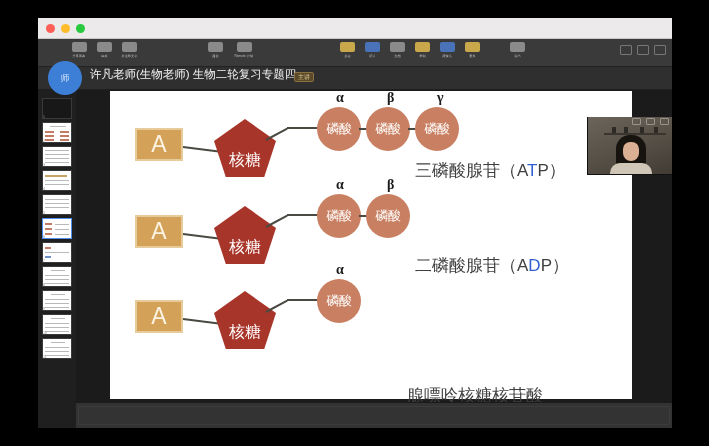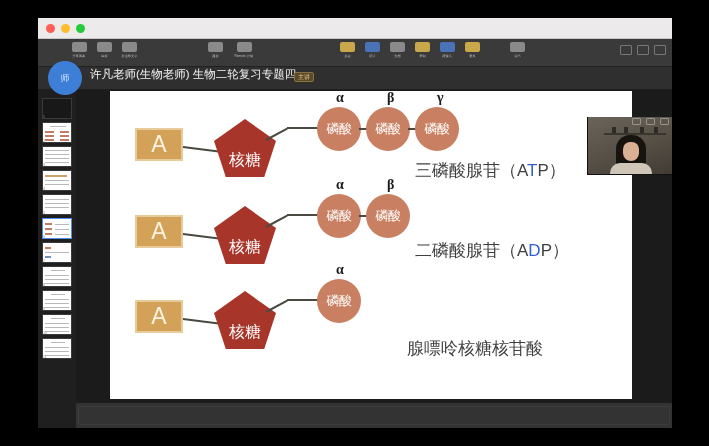--- a/index.html
+++ b/index.html
@@ -270,20 +270,21 @@
     font-size: 17px;
     color: #3f3f3f;
     white-space: nowrap;
   }
   .cap .hi { color: #2f5fd0; }
   .cap2 {
     position: absolute;
     font-size: 17px;
     color: #3f3f3f;
     white-space: nowrap;
+    margin-top: 47px;
   }
 
   
   .pip {
     position: absolute;
     right: 0px; top: 27px;
     width: 84px; height: 57px;
     background: #585248;
     overflow: hidden;
     border-left: 1px solid #111;
@@ -546,21 +547,21 @@
             <div class="line" style="left:156px; top:135px; width:24px; transform:rotate(-28deg);"></div>
             <div class="line" style="left:177px; top:123px; width:32px;"></div>
 
             <div class="glab" style="left:226px; top:86px;">α</div>
             <div class="circ" style="left:207px; top:103px;">磷酸</div>
 
             <div class="line" style="left:249px; top:124px; width:10px;"></div>
             <div class="glab" style="left:277px; top:86px;">β</div>
             <div class="circ" style="left:256px; top:103px;">磷酸</div>
 
-            <div class="cap" style="left:305px; top:148px;">
+            <div class="cap" style="left:305px; top:163px;">
               <span>二磷酸腺苷</span><span>（</span><span>A</span><span class="hi">D</span><span>P</span><span>）</span>
             </div>
           </div>
 
           <div class="row">
             <div class="abox" style="left:25px; top:209px;">A</div>
             <div class="line" style="left:73px; top:227px; width:36px; transform:rotate(7deg);"></div>
             <div class="pent" style="left:104px; top:200px;">核糖</div>
             <div class="line" style="left:156px; top:220px; width:24px; transform:rotate(-28deg);"></div>
             <div class="line" style="left:177px; top:208px; width:32px;"></div>

